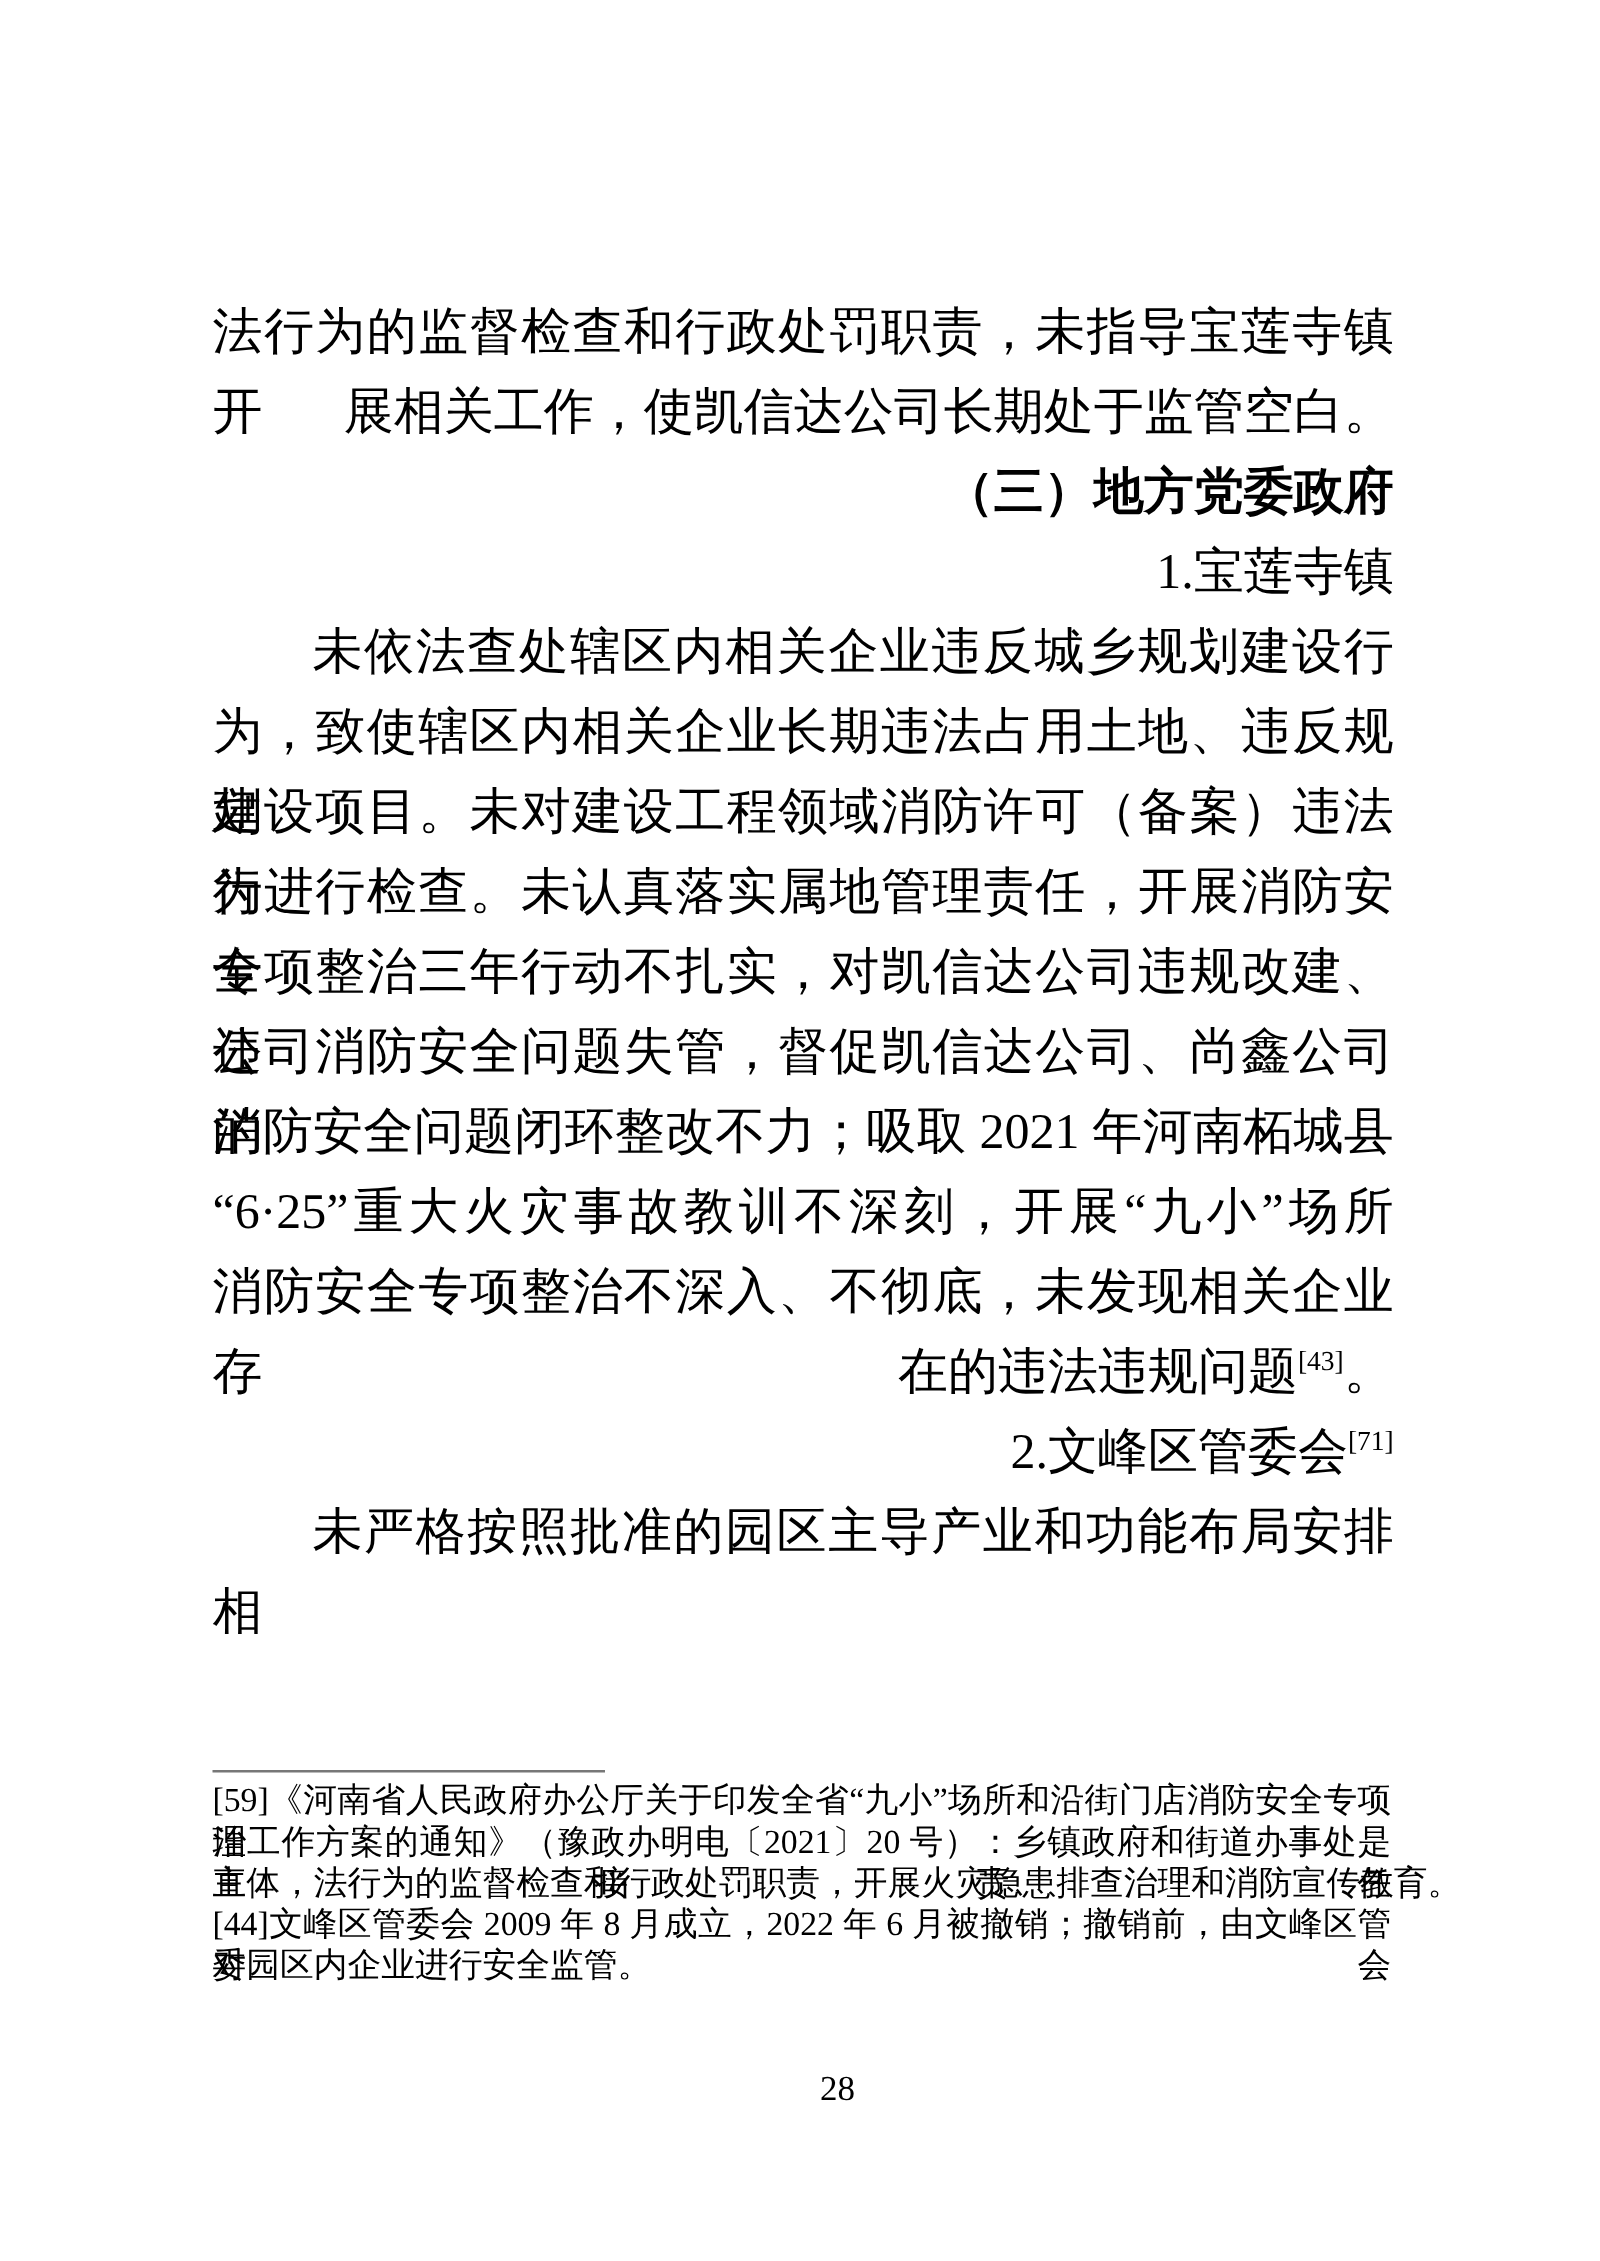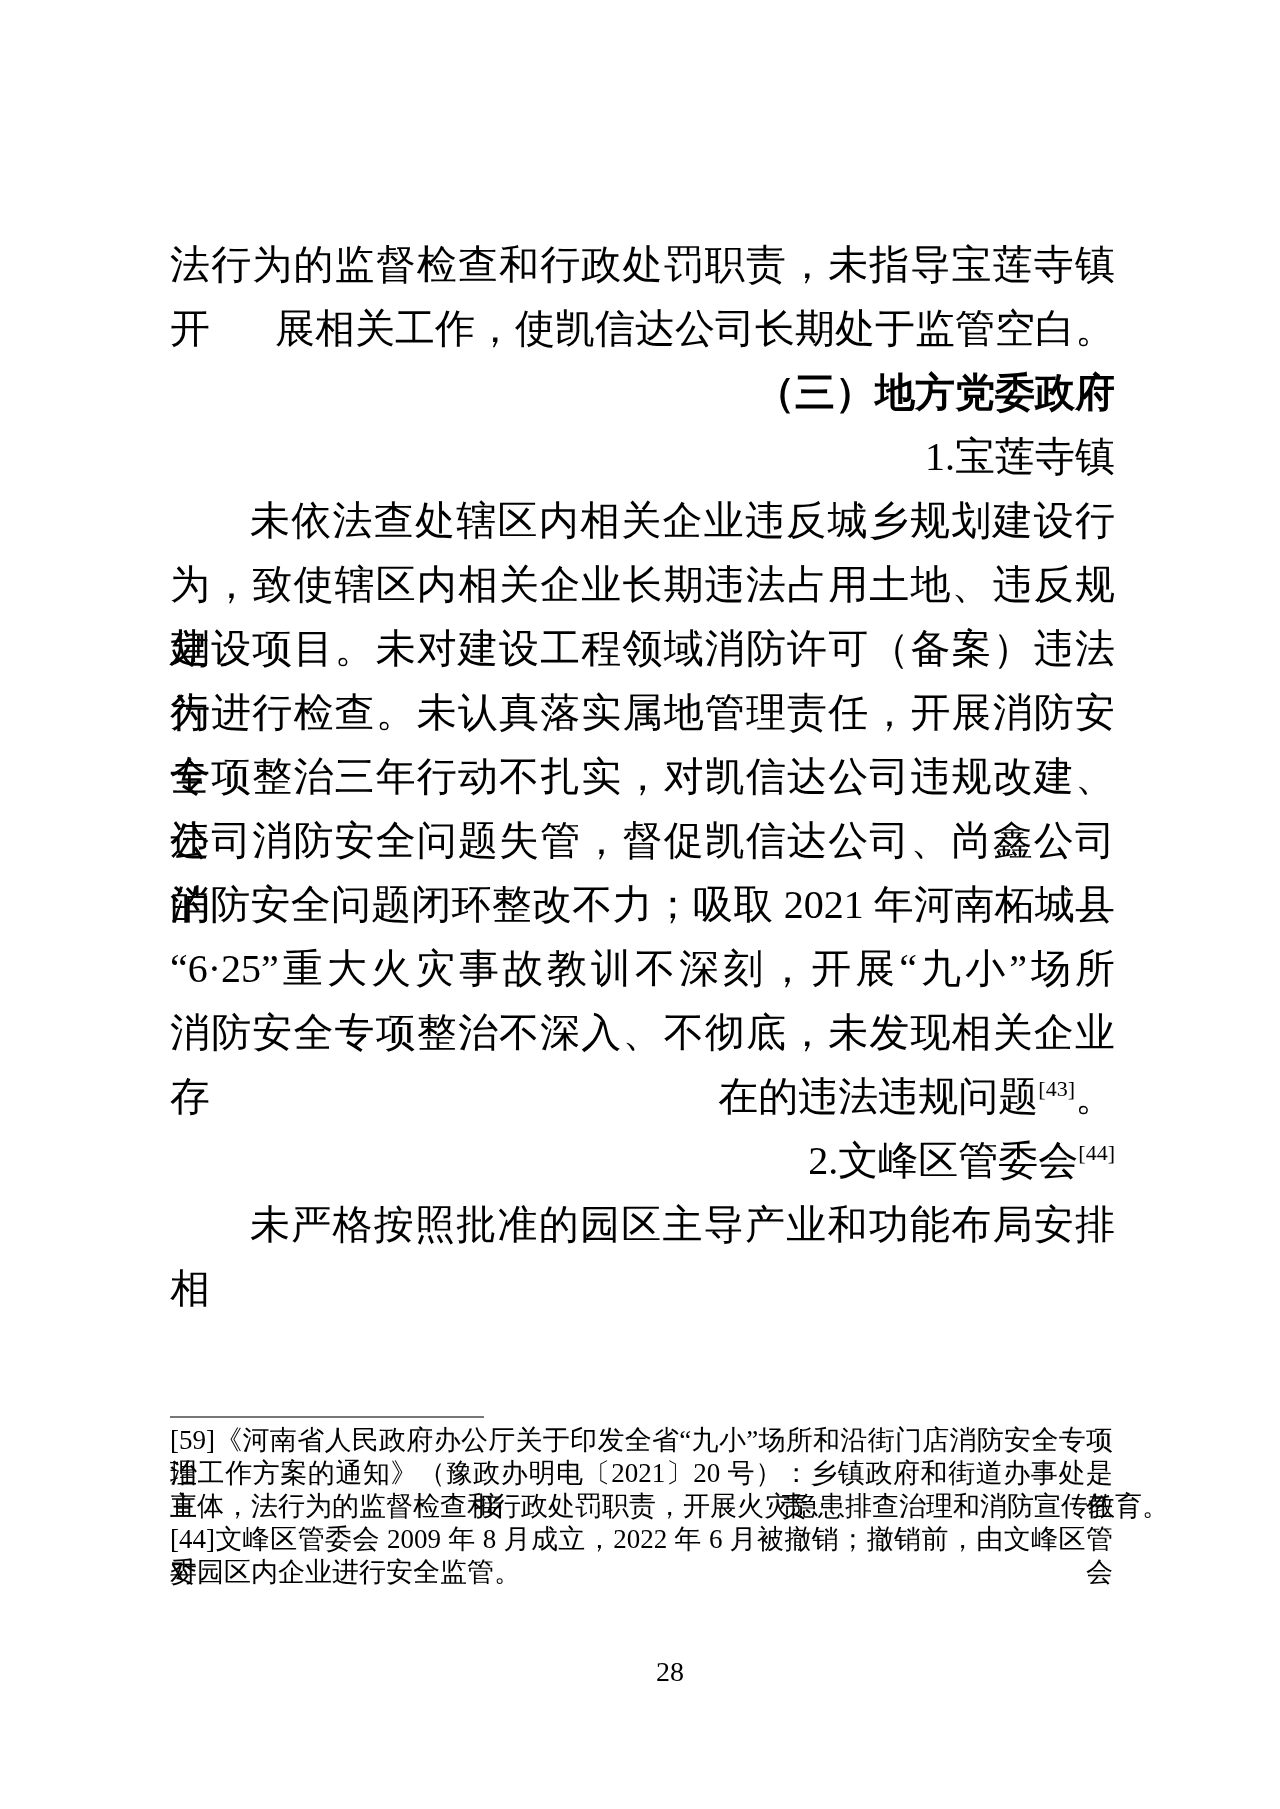--- a/index.html
+++ b/index.html
@@ -93,21 +93,21 @@
       <div class="line justify indent"><span>未依法查处辖区内相关企业违反城乡规划建设行</span></div>
       <div class="line justify"><span>为，致使辖区内相关企业长期违法占用土地、违反规划</span></div>
       <div class="line justify"><span>建设项目。未对建设工程领域消防许可（备案）违法行</span></div>
       <div class="line justify"><span>为进行检查。未认真落实属地管理责任，开展消防安全</span></div>
       <div class="line justify"><span>专项整治三年行动不扎实，对凯信达公司违规改建、违</span></div>
       <div class="line justify"><span>公司消防安全问题失管，督促凯信达公司、尚鑫公司的</span></div>
       <div class="line justify"><span>消防安全问题闭环整改不力；吸取 2021 年河南柘城县</span></div>
       <div class="line justify"><span>“6·25”重大火灾事故教训不深刻，开展“九小”场所</span></div>
       <div class="line justify"><span>消防安全专项整治不深入、不彻底，未发现相关企业存</span></div>
       <div class="line"><span>在的违法违规问题</span><span class="sup">[43]</span><span>。</span></div>
-      <div class="line indent"><span>2.文峰区管委会</span><span class="sup">[44]</span></div>
+      <div class="line indent"><span>2.文峰区管委会</span><span class="sup">[71]</span></div>
       <div class="line justify indent"><span>未严格按照批准的园区主导产业和功能布局安排相</span></div>
     </div>
   <div class="fn-sep"></div>
   <div class="footnotes">
       <div class="fn-line justify">[59]《河南省人民政府办公厅关于印发全省“九小”场所和沿街门店消防安全专项治</div>
       <div class="fn-line justify">理工作方案的通知》（豫政办明电〔2021〕20 号）：乡镇政府和街道办事处是直接责任</div>
       <div class="fn-line">主体，法行为的监督检查和行政处罚职责，开展火灾隐患排查治理和消防宣传教育。</div>
       <div class="fn-line justify">[44]文峰区管委会 2009 年 8 月成立，2022 年 6 月被撤销；撤销前，由文峰区管委会</div>
       <div class="fn-line">对园区内企业进行安全监管。</div>
     </div>

